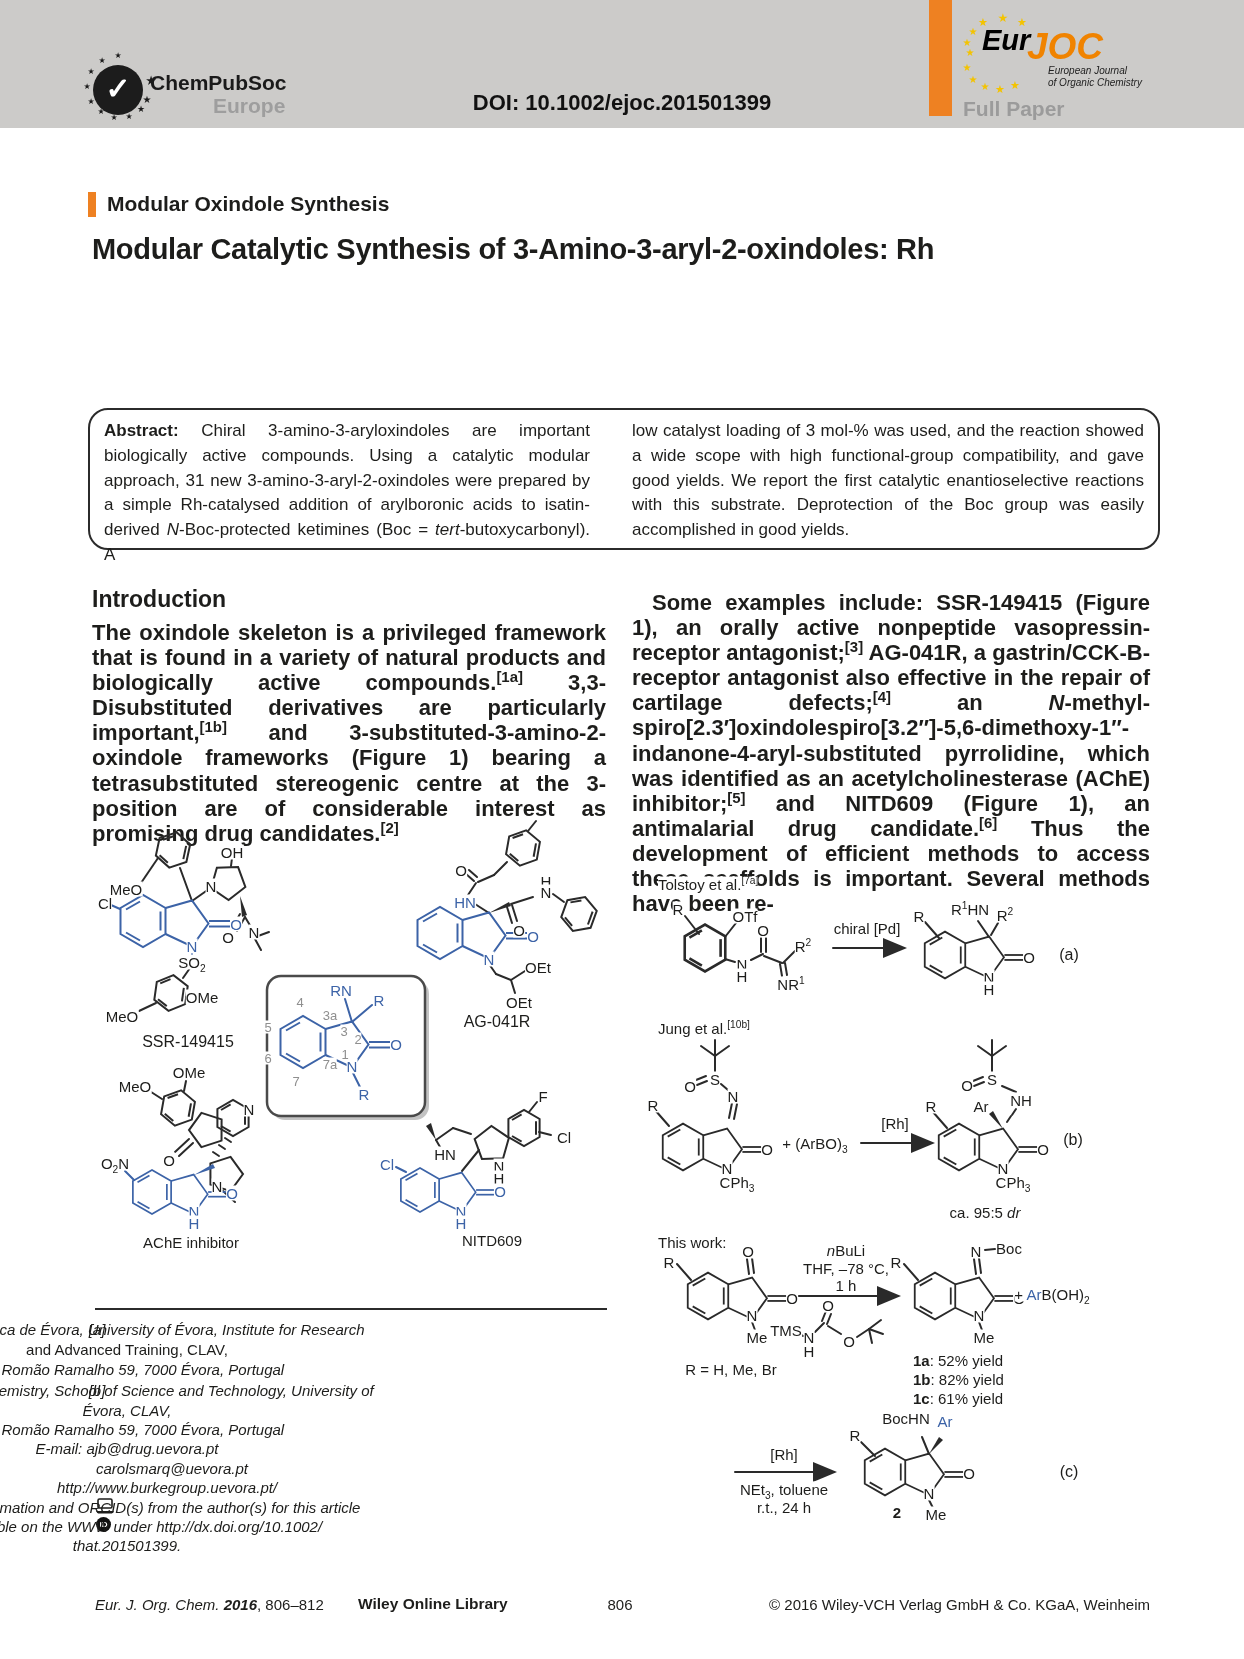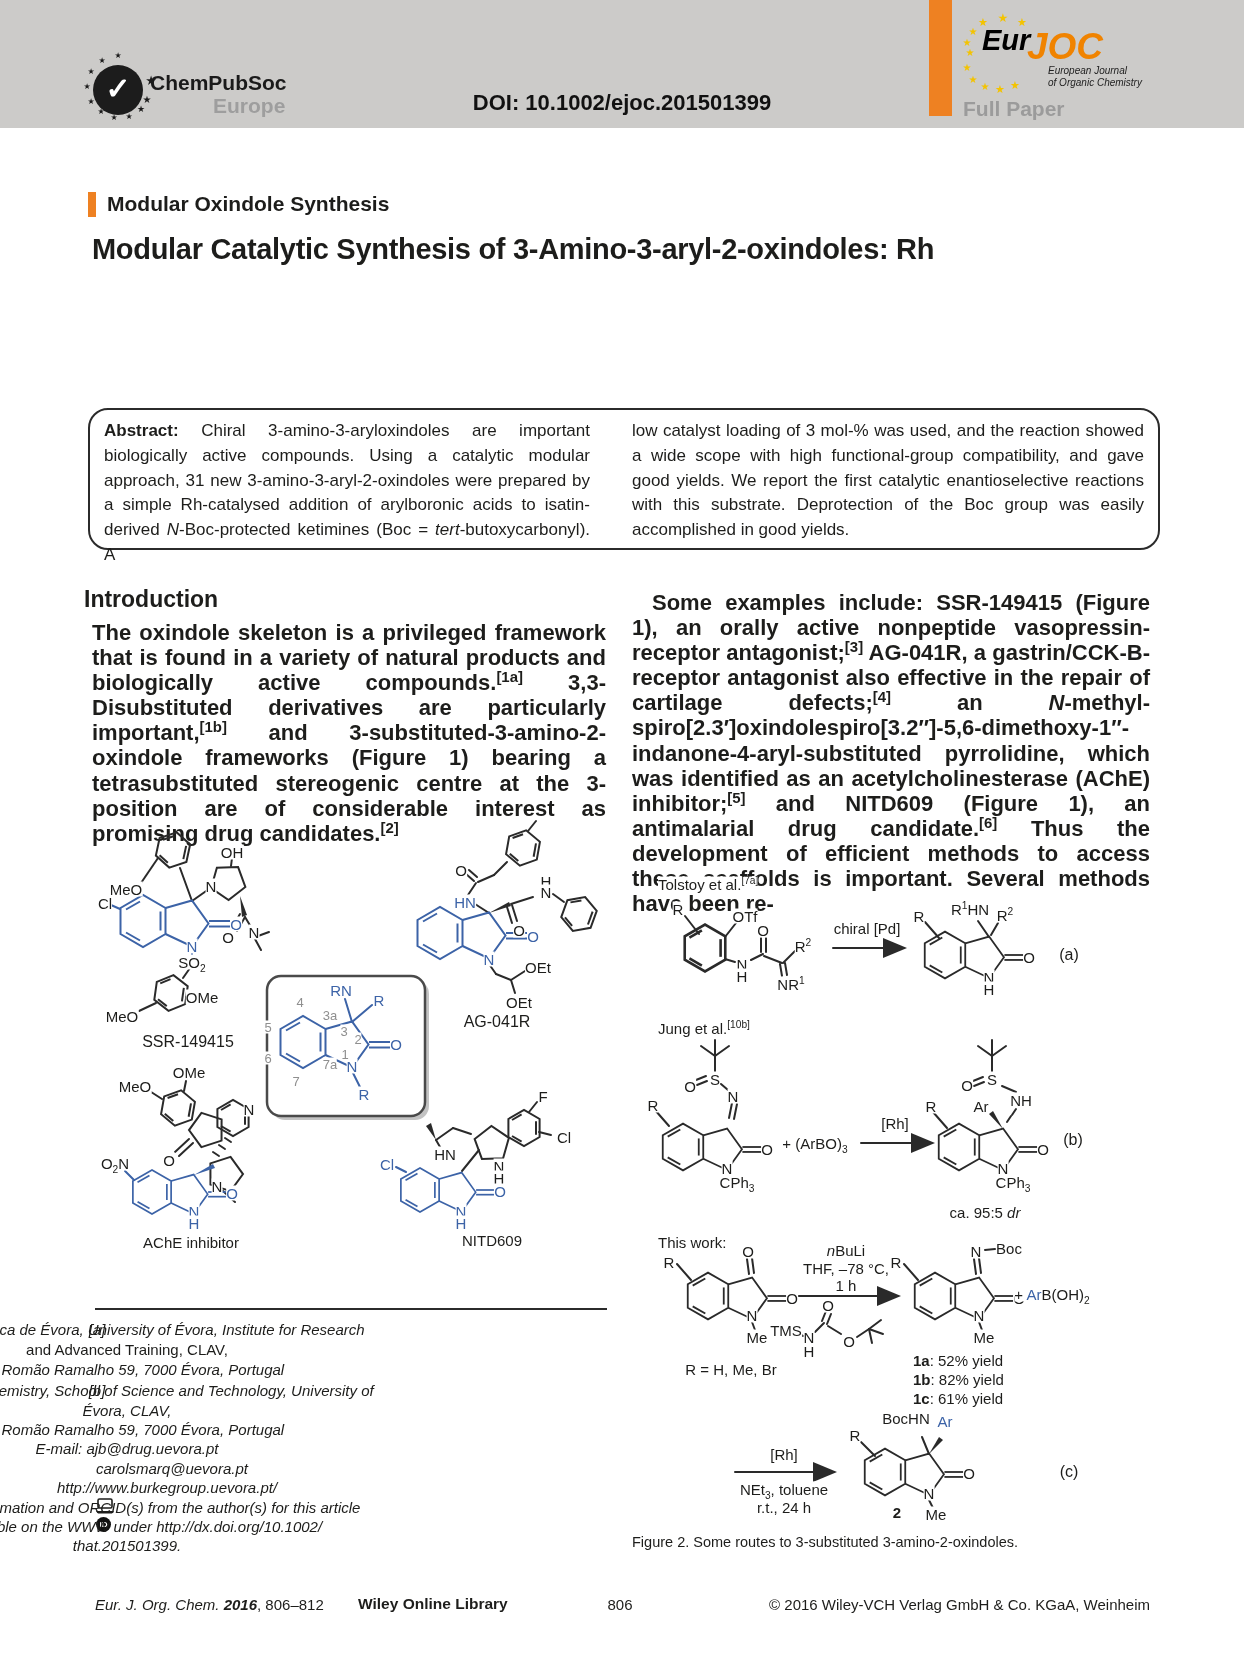--- a/index.html
+++ b/index.html
@@ -93,21 +93,21 @@
   <div class="abs" style="left:88px;top:192px;width:8px;height:25px;background:#ee8122"></div>
   <div class="abs" style="left:107px;top:192px;font-size:21px;font-weight:700">Modular Oxindole Synthesis</div>
 
   <div class="abs title" style="left:92px;top:233px">Modular Catalytic Synthesis of 3-Amino-3-aryl-2-oxindoles: Rh</div>
 
   <div class="abs" style="left:88px;top:408px;width:1068px;height:138px;border:2px solid #2b2b2b;border-radius:20px">
     <div class="abs just" style="left:14px;top:9px;width:486px;font-size:17px;line-height:24.8px"><span style="font-weight: 700;">Abstract: </span><span>Chiral 3-amino-3-aryloxindoles are important biologically active compounds. Using a catalytic modular approach, 31 new 3-amino-3-aryl-2-oxindoles were prepared by a simple Rh-catalysed addition of arylboronic acids to isatin-derived </span><span style="font-style: italic;">N</span><span>-Boc-protected ketimines (Boc = </span><span style="font-style: italic;">tert</span><span>-butoxycarbonyl). A</span></div>
     <div class="abs just" style="left:542px;top:9px;width:512px;font-size:17px;line-height:24.8px"><span>low catalyst loading of 3 mol-% was used, and the reaction showed a wide scope with high functional-group compatibility, and gave good yields. We report the first catalytic enantioselective reactions with this substrate. Deprotection of the Boc group was easily accomplished in good yields.</span></div>
   </div>
 
-  <div class="abs" style="left:84px;top:586px;font-size:23px;font-weight:700">Introduction</div>
+  <div class="abs" style="left:92px;top:586px;font-size:23px;font-weight:700">Introduction</div>
   <div class="abs just body-text" style="left:92px;top:620px;width:514px"><span>The oxindole skeleton is a privileged framework that is found in a variety of natural products and biologically active compounds.</span><sup>[1a]</sup><span> 3,3-Disubstituted derivatives are particularly important,</span><sup>[1b]</sup><span> and 3-substituted-3-amino-2-oxindole frameworks (Figure 1) bearing a tetrasubstituted stereogenic centre at the 3-position are of considerable interest as promising drug candidates.</span><sup>[2]</sup></div>
 
   <div class="abs just body-text" style="left:632px;top:590px;width:518px;text-indent:20px"><span>Some examples include: SSR-149415 (Figure 1), an orally active nonpeptide vasopressin-receptor antagonist;</span><sup>[3]</sup><span> AG-041R, a gastrin/CCK-B-receptor antagonist also effective in the repair of cartilage defects;</span><sup>[4]</sup><span> an </span><span style="font-style: italic;">N</span><span>-methyl-spiro[2.3′]oxindolespiro[3.2′′]-5,6-dimethoxy-1′′-indanone-4-aryl-substituted pyrrolidine, which was identified as an acetylcholinesterase (AChE) inhibitor;</span><sup>[5]</sup><span> and NITD609 (Figure 1), an antimalarial drug candidate.</span><sup>[6]</sup><span> Thus the development of efficient methods to access these scaffolds is important. Several methods have been re-</span></div>
 
   <div class="abs" style="left:95px;top:790px;width:510px;height:465px">
     <svg class="figsvg" width="510" height="465" viewBox="0 0 510 465">
 
       <rect x="176" y="190" width="158" height="140" rx="14" style="fill:#c3c3c3;stroke:none"></rect>
       <rect x="172" y="186" width="158" height="140" rx="14" style="fill:#ffffff;stroke:#4a4a4a;stroke-width:2.5"></rect>
 
@@ -284,20 +284,19 @@
 
         <line x1="90" y1="612" x2="188" y2="612" marker-end="url(#arr)"></line>
         <use href="#oxindole" transform="translate(240,612) scale(0.9)"></use>
         <line x1="284" y1="594" x2="277" y2="577"></line>
         <polygon points="284,594 294,577 298,580" style="fill:#2a2a2a;stroke:none"></polygon>
         <line x1="216" y1="582" x2="230" y2="596"></line>
         <line x1="284" y1="640" x2="288" y2="648"></line>
       </g>
     </svg>
   <span class="ann left" style="left: 13px; top: 24px; font-size: 15px; background: rgb(255, 255, 255);"><span>Tolstoy et al.</span><sup>[7a]</sup></span><span class="ann" style="left: 33px; top: 49px; font-size: 15px; background: rgb(255, 255, 255);">R</span><span class="ann" style="left: 100px; top: 56px; font-size: 15px; background: rgb(255, 255, 255);">OTf</span><span class="ann" style="left: 118px; top: 70px; font-size: 15px; background: rgb(255, 255, 255);">O</span><span class="ann" style="left: 97px; top: 104px; font-size: 15px; background: rgb(255, 255, 255);">N</span><span class="ann" style="left: 97px; top: 116px; font-size: 15px; background: rgb(255, 255, 255);">H</span><span class="ann" style="left: 158px; top: 86px; font-size: 15px; background: rgb(255, 255, 255);"><span>R</span><sup>2</sup></span><span class="ann" style="left: 146px; top: 124px; font-size: 15px; background: rgb(255, 255, 255);"><span>NR</span><sup>1</sup></span><span class="ann" style="left: 222px; top: 68px; font-size: 15px; background: rgb(255, 255, 255);">chiral [Pd]</span><span class="ann" style="left: 325px; top: 49px; font-size: 15px; background: rgb(255, 255, 255);"><span>R</span><sup>1</sup><span>HN</span></span><span class="ann" style="left: 360px; top: 55px; font-size: 15px; background: rgb(255, 255, 255);"><span>R</span><sup>2</sup></span><span class="ann" style="left: 274px; top: 56px; font-size: 15px; background: rgb(255, 255, 255);">R</span><span class="ann" style="left: 384px; top: 97px; font-size: 15px; background: rgb(255, 255, 255);">O</span><span class="ann" style="left: 344px; top: 117px; font-size: 15px; background: rgb(255, 255, 255);">N</span><span class="ann" style="left: 344px; top: 129px; font-size: 15px; background: rgb(255, 255, 255);">H</span><span class="ann" style="left: 424px; top: 95px; font-size: 16px; background: rgb(255, 255, 255);">(a)</span><span class="ann left" style="left: 13px; top: 168px; font-size: 15px; background: rgb(255, 255, 255);"><span>Jung et al.</span><sup>[10b]</sup></span><span class="ann" style="left: 45px; top: 226px; font-size: 15px; background: rgb(255, 255, 255);">O</span><span class="ann" style="left: 70px; top: 219px; font-size: 15px; background: rgb(255, 255, 255);">S</span><span class="ann" style="left: 88px; top: 236px; font-size: 15px; background: rgb(255, 255, 255);">N</span><span class="ann" style="left: 8px; top: 245px; font-size: 15px; background: rgb(255, 255, 255);">R</span><span class="ann" style="left: 122px; top: 289px; font-size: 15px; background: rgb(255, 255, 255);">O</span><span class="ann" style="left: 82px; top: 308px; font-size: 15px; background: rgb(255, 255, 255);">N</span><span class="ann" style="left: 92px; top: 322px; font-size: 15px; background: rgb(255, 255, 255);"><span>CPh</span><sub>3</sub></span><span class="ann" style="left: 170px; top: 283px; font-size: 15px; background: rgb(255, 255, 255);"><span>+ (ArBO)</span><sub>3</sub></span><span class="ann" style="left: 250px; top: 263px; font-size: 15px; background: rgb(255, 255, 255);">[Rh]</span><span class="ann" style="left: 286px; top: 246px; font-size: 15px; background: rgb(255, 255, 255);">R</span><span class="ann" style="left: 336px; top: 246px; font-size: 15px; background: rgb(255, 255, 255);">Ar</span><span class="ann" style="left: 376px; top: 240px; font-size: 15px; background: rgb(255, 255, 255);">NH</span><span class="ann" style="left: 322px; top: 225px; font-size: 15px; background: rgb(255, 255, 255);">O</span><span class="ann" style="left: 347px; top: 219px; font-size: 15px; background: rgb(255, 255, 255);">S</span><span class="ann" style="left: 398px; top: 289px; font-size: 15px; background: rgb(255, 255, 255);">O</span><span class="ann" style="left: 358px; top: 308px; font-size: 15px; background: rgb(255, 255, 255);">N</span><span class="ann" style="left: 368px; top: 322px; font-size: 15px; background: rgb(255, 255, 255);"><span>CPh</span><sub>3</sub></span><span class="ann" style="left: 428px; top: 280px; font-size: 16px; background: rgb(255, 255, 255);">(b)</span><span class="ann" style="left: 340px; top: 352px; font-size: 15px; background: rgb(255, 255, 255);"><span>ca. 95:5 </span><span style="font-style: italic;">dr</span></span><span class="ann left" style="left: 13px; top: 382px; font-size: 15px; background: rgb(255, 255, 255);">This work:</span><span class="ann" style="left: 103px; top: 391px; font-size: 15px; background: rgb(255, 255, 255);">O</span><span class="ann" style="left: 24px; top: 402px; font-size: 15px; background: rgb(255, 255, 255);">R</span><span class="ann" style="left: 147px; top: 438px; font-size: 15px; background: rgb(255, 255, 255);">O</span><span class="ann" style="left: 107px; top: 455px; font-size: 15px; background: rgb(255, 255, 255);">N</span><span class="ann" style="left: 112px; top: 477px; font-size: 15px; background: rgb(255, 255, 255);">Me</span><span class="ann" style="left: 86px; top: 509px; font-size: 15px; background: rgb(255, 255, 255);">R = H, Me, Br</span><span class="ann" style="left: 201px; top: 390px; font-size: 15px; background: rgb(255, 255, 255);"><span style="font-style: italic;">n</span><span>BuLi</span></span><span class="ann" style="left: 201px; top: 408px; font-size: 15px; background: rgb(255, 255, 255);">THF, –78 °C,</span><span class="ann" style="left: 201px; top: 425px; font-size: 15px; background: rgb(255, 255, 255);">1 h</span><span class="ann" style="left: 141px; top: 470px; font-size: 15px; background: rgb(255, 255, 255);">TMS</span><span class="ann" style="left: 164px; top: 477px; font-size: 15px; background: rgb(255, 255, 255);">N</span><span class="ann" style="left: 164px; top: 491px; font-size: 15px; background: rgb(255, 255, 255);">H</span><span class="ann" style="left: 183px; top: 445px; font-size: 15px; background: rgb(255, 255, 255);">O</span><span class="ann" style="left: 204px; top: 481px; font-size: 15px; background: rgb(255, 255, 255);">O</span><span class="ann" style="left: 251px; top: 402px; font-size: 15px; background: rgb(255, 255, 255);">R</span><span class="ann" style="left: 331px; top: 391px; font-size: 15px; background: rgb(255, 255, 255);">N</span><span class="ann" style="left: 364px; top: 388px; font-size: 15px; background: rgb(255, 255, 255);">Boc</span><span class="ann" style="left: 374px; top: 438px; font-size: 15px; background: rgb(255, 255, 255);">O</span><span class="ann" style="left: 407px; top: 434px; font-size: 15px; background: rgb(255, 255, 255);"><span>+ </span><span style="color: rgb(60, 99, 167);">Ar</span><span>B(OH)</span><sub>2</sub></span><span class="ann" style="left: 334px; top: 455px; font-size: 15px; background: rgb(255, 255, 255);">N</span><span class="ann" style="left: 339px; top: 477px; font-size: 15px; background: rgb(255, 255, 255);">Me</span><span class="ann left" style="left: 268px; top: 500px; font-size: 15px; background: rgb(255, 255, 255);"><span style="font-weight: 700;">1a</span><span>: 52% yield</span></span><span class="ann left" style="left: 268px; top: 519px; font-size: 15px; background: rgb(255, 255, 255);"><span style="font-weight: 700;">1b</span><span>: 82% yield</span></span><span class="ann left" style="left: 268px; top: 538px; font-size: 15px; background: rgb(255, 255, 255);"><span style="font-weight: 700;">1c</span><span>: 61% yield</span></span><span class="ann" style="left: 261px; top: 558px; font-size: 15px; background: rgb(255, 255, 255);">BocHN</span><span class="ann" style="left: 300px; top: 561px; font-size: 15px; color: rgb(60, 99, 167); background: rgb(255, 255, 255);">Ar</span><span class="ann" style="left: 139px; top: 594px; font-size: 15px; background: rgb(255, 255, 255);">[Rh]</span><span class="ann" style="left: 139px; top: 629px; font-size: 15px; background: rgb(255, 255, 255);"><span>NEt</span><sub>3</sub><span>, toluene</span></span><span class="ann" style="left: 139px; top: 647px; font-size: 15px; background: rgb(255, 255, 255);">r.t., 24 h</span><span class="ann" style="left: 210px; top: 575px; font-size: 15px; background: rgb(255, 255, 255);">R</span><span class="ann" style="left: 324px; top: 613px; font-size: 15px; background: rgb(255, 255, 255);">O</span><span class="ann" style="left: 284px; top: 633px; font-size: 15px; background: rgb(255, 255, 255);">N</span><span class="ann" style="left: 291px; top: 654px; font-size: 15px; background: rgb(255, 255, 255);">Me</span><span class="ann" style="left: 252px; top: 652px; font-size: 15px; font-weight: 700; background: rgb(255, 255, 255);">2</span><span class="ann" style="left: 424px; top: 612px; font-size: 16px; background: rgb(255, 255, 255);">(c)</span></div>
-  <div class="abs small-text" style="left:632px;top:1532px;width:520px"><span>Figure 2. Some routes to 3-substituted 3-amino-2-oxindoles.</span></div>
 
   <div class="abs" style="left:95px;top:1596px;font-size:15px"><span style="font-style: italic;">Eur. J. Org. Chem. </span><span style="font-weight: 700; font-style: italic;">2016</span><span>, 806–812</span></div>
   <div class="abs" style="left:358px;top:1595px;font-size:15.5px;font-weight:700">Wiley Online Library</div>
   <div class="abs" style="left:560px;top:1596px;width:120px;text-align:center;font-size:15px">806</div>
   <div class="abs" style="right:94px;top:1596px;font-size:15px">© 2016 Wiley-VCH Verlag GmbH &amp; Co. KGaA, Weinheim</div>
 
 </div>
 
 </body></html>

